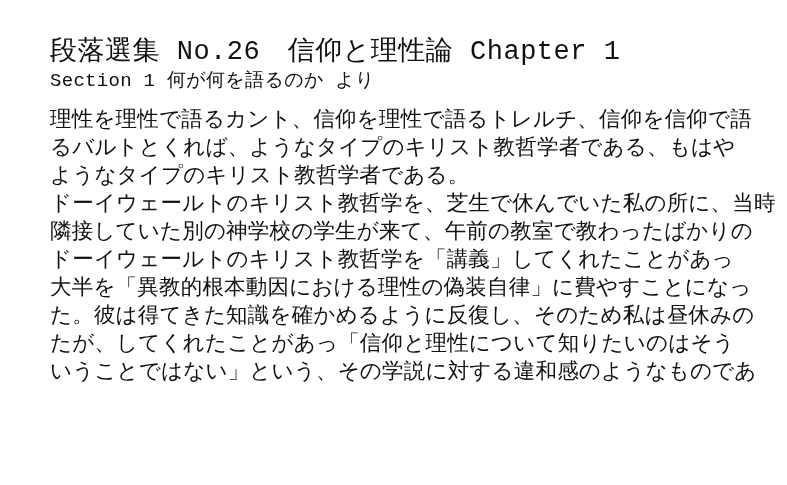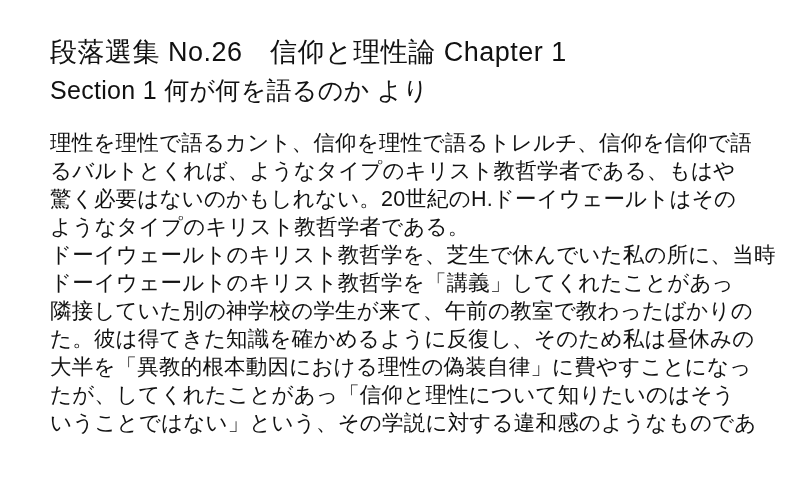--- a/index.html
+++ b/index.html
@@ -6,69 +6,67 @@
     margin: 0;
     padding: 0;
     background: #ffffff;
   }
   .page {
     position: relative;
     width: 787px;
     height: 443px;
     background: #ffffff;
     overflow: hidden;
-    font-family: Liberation Sans, sans-serif;
+    font-family: Liberation Mono, monospace;
     color: #111111;
   }
   .content {
     position: absolute;
     left: 50px;
     top: 36px;
     width: 705px;
   }
   .doc-title {
     font-size: 27px;
     line-height: 1.25;
     font-weight: 500;
     letter-spacing: 0.5px;
     white-space: nowrap;
     color: #111111;
   }
   .doc-subtitle {
-    margin-top: 5px;
-    font-size: 25px;
+    font-size: 19px;
     line-height: 1.2;
     letter-spacing: 0.3px;
     color: #111111;
   }
   .doc-body {
-    margin-top: 24px;
+    margin-top: 13px;
     font-size: 21.5px;
     line-height: 28px;
     letter-spacing: 0.2px;
     color: #111111;
   }
   .doc-body .line {
     white-space: nowrap;
   }
 </style>
 </head>
 <body>
 
 <div class="page">
   <div class="content">
     <div class="doc-title">段落選集 No.26　信仰と理性論 Chapter 1</div>
     <div class="doc-subtitle">Section 1 何が何を語るのか より</div>
     <div class="doc-body">
       <div class="line">理性を理性で語るカント、信仰を理性で語るトレルチ、信仰を信仰で語</div>
       <div class="line">るバルトとくれば、ようなタイプのキリスト教哲学者である、もはや</div>
-      <div class="line">驚く必要はないのかもしれない。20世紀のH.ドーイウェールトはその</div>
       <div class="line">ようなタイプのキリスト教哲学者である。</div>
       <div class="line">ドーイウェールトのキリスト教哲学を、芝生で休んでいた私の所に、当時</div>
+      <div class="line">隣接していた別の神学校の学生が来て、午前の教室で教わったばかりの</div>
       <div class="line">ドーイウェールトのキリスト教哲学を「講義」してくれたことがあっ</div>
-      <div class="line">隣接していた別の神学校の学生が来て、午前の教室で教わったばかりの</div>
+      <div class="line">大半を「異教的根本動因における理性の偽装自律」に費やすことになっ</div>
       <div class="line">た。彼は得てきた知識を確かめるように反復し、そのため私は昼休みの</div>
-      <div class="line">大半を「異教的根本動因における理性の偽装自律」に費やすことになっ</div>
       <div class="line">たが、してくれたことがあっ「信仰と理性について知りたいのはそう</div>
       <div class="line">いうことではない」という、その学説に対する違和感のようなものであ</div>
     </div>
   </div>
 </div>
 
 </body></html>

